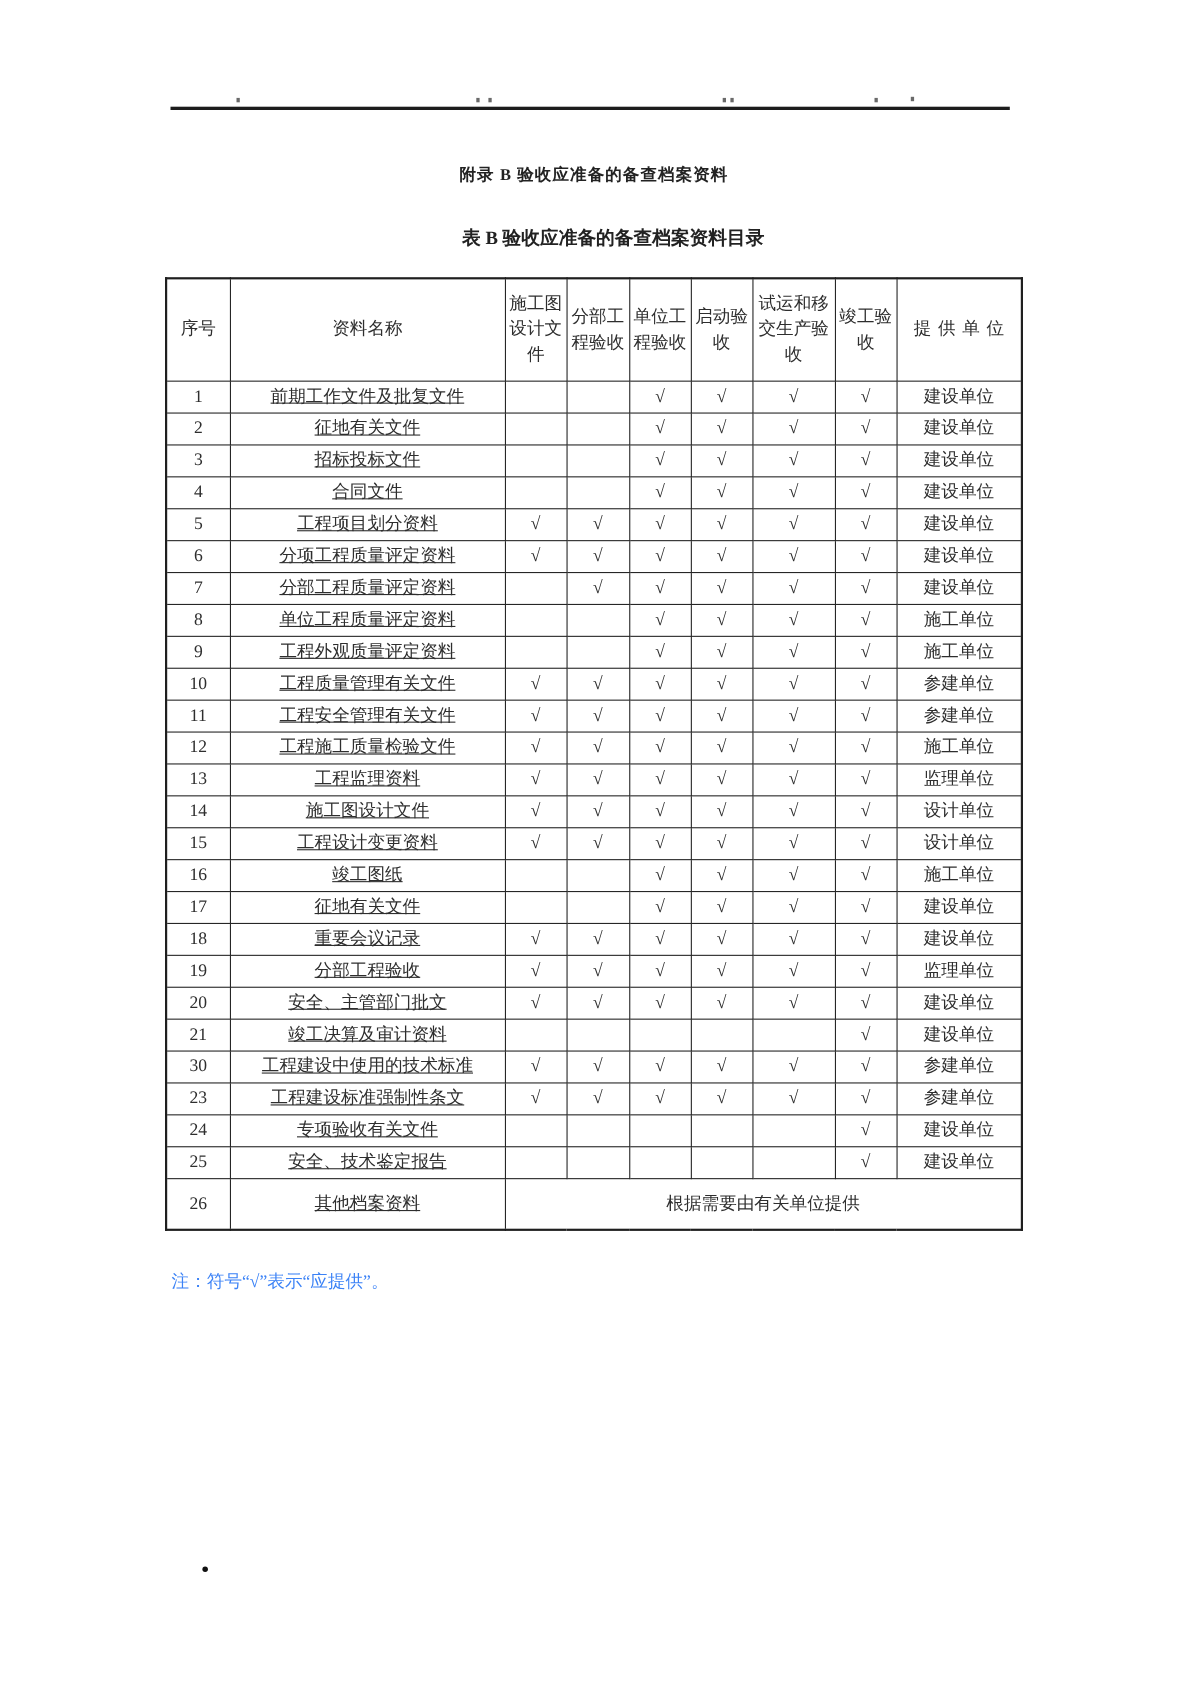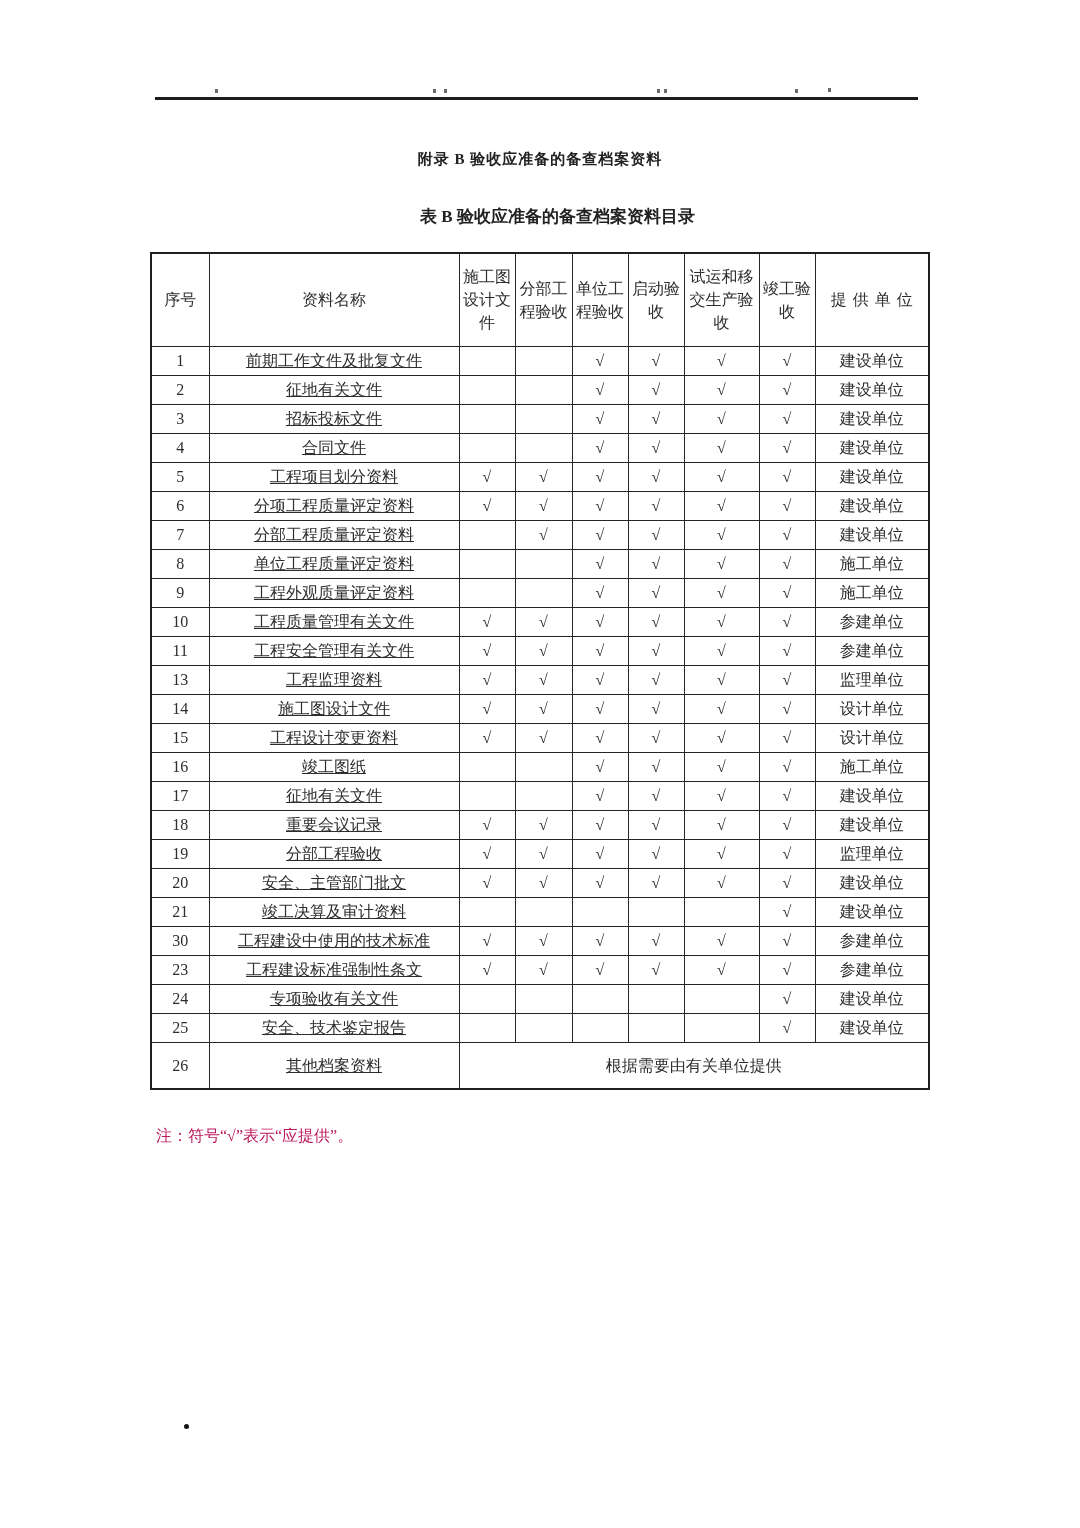--- a/index.html
+++ b/index.html
@@ -76,21 +76,21 @@
   table.archive tbody td { height: 29px; }
   table.archive tr.last-row td { height: 47px; }
   th.th-wrap { padding: 0 3px; }
   th.th-trial { padding: 0 9px; }
   th.th-provider { letter-spacing: 6px; text-indent: 6px; }
   td.c-check { font-size: 15px; color: #3c3c3c; }
   td.c-name { font-size: 16px; text-decoration: underline; }
   .footnote {
     margin: 36px 0 0 156px;
     font-size: 16px;
-    color: #be185d;
+    color: #3b82f6;
   }
   .scan-dot {
     position: absolute;
     left: 184px;
     top: 1424px;
     width: 5px;
     height: 5px;
     border-radius: 50%;
     background: #111111;
   }
@@ -253,20 +253,31 @@
           <td class="c-name">工程安全管理有关文件</td>
           <td class="c-check">√</td>
           <td class="c-check">√</td>
           <td class="c-check">√</td>
           <td class="c-check">√</td>
           <td class="c-check">√</td>
           <td class="c-check">√</td>
           <td class="c-provider">参建单位</td>
         </tr>
         <tr>
+          <td class="c-no">12</td>
+          <td class="c-name">工程施工质量检验文件</td>
+          <td class="c-check">√</td>
+          <td class="c-check">√</td>
+          <td class="c-check">√</td>
+          <td class="c-check">√</td>
+          <td class="c-check">√</td>
+          <td class="c-check">√</td>
+          <td class="c-provider">施工单位</td>
+        </tr>
+        <tr>
           <td class="c-no">13</td>
           <td class="c-name">工程监理资料</td>
           <td class="c-check">√</td>
           <td class="c-check">√</td>
           <td class="c-check">√</td>
           <td class="c-check">√</td>
           <td class="c-check">√</td>
           <td class="c-check">√</td>
           <td class="c-provider">监理单位</td>
         </tr>

